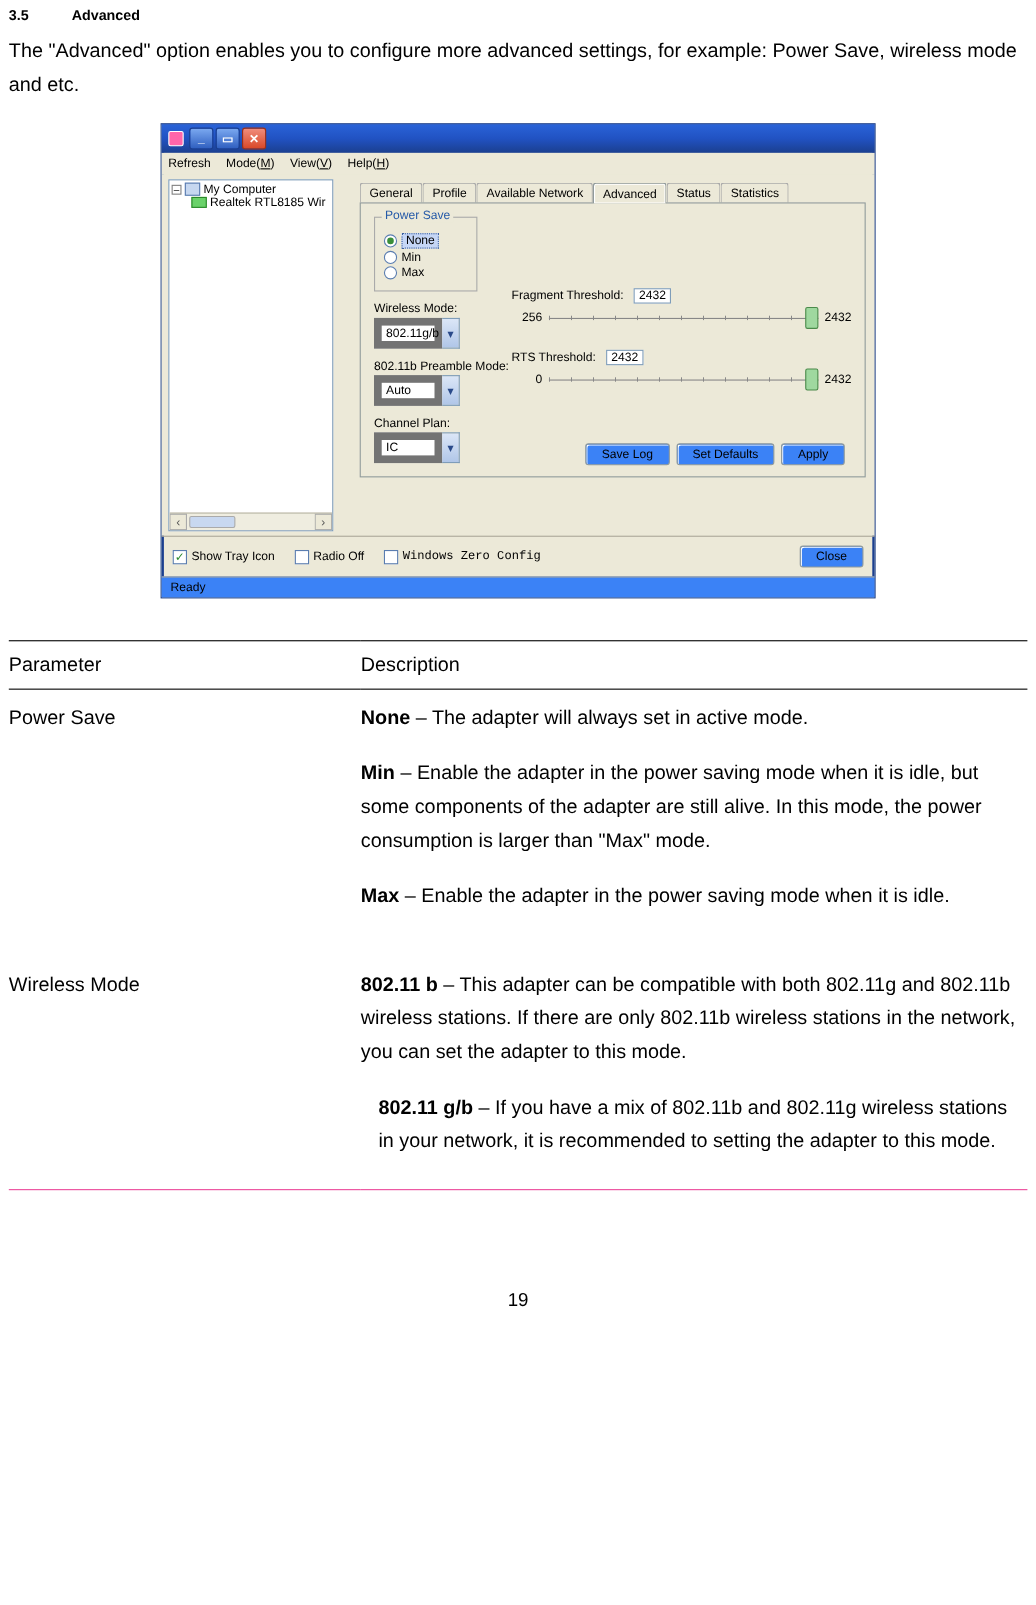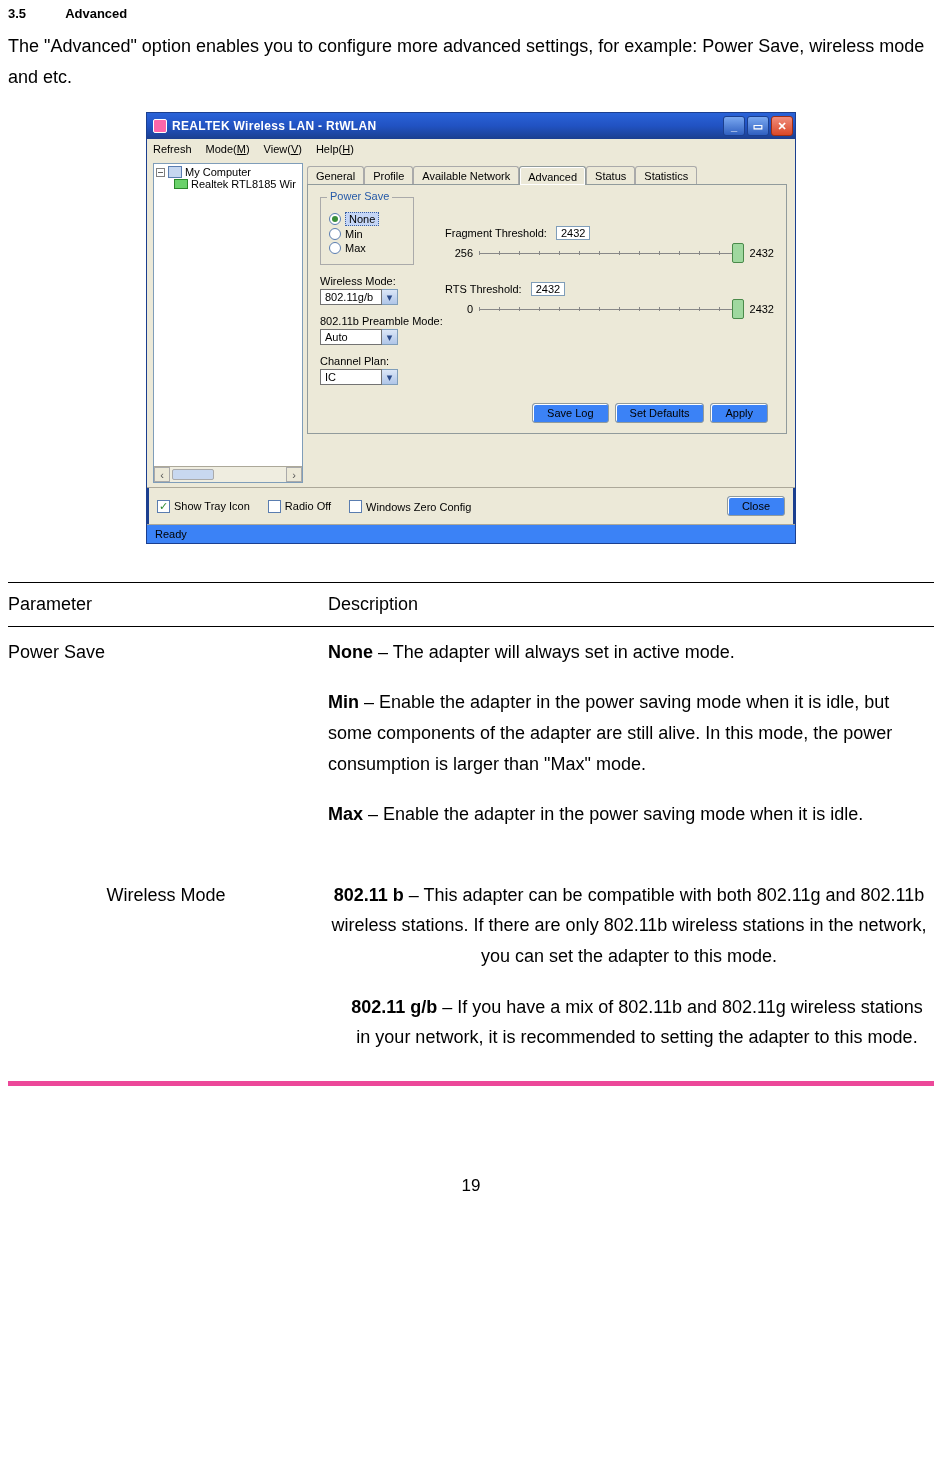--- a/index.html
+++ b/index.html
@@ -62,36 +62,36 @@
   .tree-pane .row { white-space:nowrap; display:flex; align-items:center; gap:3px; }
   .tree-pane .icon-comp { width:14px; height:12px; background:#c6d7f0; border:1px solid #5a7db0; }
   .tree-pane .icon-nic { width:14px; height:10px; background:#6ad26a; border:1px solid #2a872a; }
   .tree-pane .sub { margin-left:18px; }
   .tree-pane .box { width:9px;height:9px;border:1px solid #808080;display:inline-flex;align-items:center;justify-content:center;font-size:9px;line-height:1;color:#000;}
   .hscroll { position:absolute; bottom:0; left:0; right:0; height:16px; background:#ece9d8; border-top:1px solid #aca899; display:flex; }
   .hscroll .hbtn { width:16px; height:100%; border:1px solid #aaa; background:#ece9d8; display:flex; align-items:center; justify-content:center; color:#555; }
   .hscroll .htrack { flex:1; background:#efede0; position:relative; }
   .hscroll .hthumb { position:absolute; left:2px; top:2px; bottom:2px; width:42px; background:#c8d8f0; border:1px solid #aaa; border-radius:2px;}
 
-  .right-pane { flex:1; padding:6px 8px 6px 4px; }
+  .right-pane { flex:1; padding:6px 8px 6px 24px; }
   .tabs { display:flex; gap:0; font-size:11px; }
   .tabs .tab { padding:3px 8px 2px 8px; background:#ece9d8; border:1px solid #aaa; border-bottom:none; border-radius:3px 3px 0 0; position:relative; top:1px; }
   .tabs .tab.active { background:#ece9d8; z-index:2; border-color:#919b9c; box-shadow:0 0 0 1px #fff inset; padding-top:4px; }
   .tab-body { border:1px solid #919b9c; background:#ece9d8; padding:12px 12px 40px 12px; min-height:250px; position:relative; }
 
   .groupbox { border:1px solid #aaa; padding:12px 8px 8px 8px; width: 94px; position:relative; }
   .groupbox .legend { position:absolute; top:-8px; left:6px; background:#ece9d8; padding:0 3px; color:#265aa8;}
   .radio-row { display:flex; align-items:center; gap:4px; margin:2px 0; }
   .radio-dot { width:12px; height:12px; border:1px solid #5a7db0; border-radius:50%; background:#fff; display:flex; align-items:center; justify-content:center;}
   .radio-dot.on::after{content:"";width:6px;height:6px;border-radius:50%;background:#3a8e3a;}
   .sel-lbl { background:#c5d6f6; border:1px dotted #3a5fa0; padding:0 3px;}
 
   .field-label { margin-top:10px; }
   .combo { display:flex; margin-top:2px; }
-  .combo .cval { background:#fff; border:1px solid #737373; padding:1px 4px; width:62px; }
+  .combo .cval { background:#fff; border:7px solid #737373; padding:1px 4px; width:62px; }
   .combo .cbtn { width:16px; background:linear-gradient(#dbe6f7,#b0c6e8); border:1px solid #7f9db9; border-left:none; display:flex; align-items:center; justify-content:center; color:#2a4a8a;}
 
   .thresh-area { margin-left:125px; margin-top:-158px; }
   .th-row { margin-bottom:24px; }
   .th-lbl { display:inline-block; }
   .th-val { background:#fff; border:1px solid #7f9db9; padding:0 4px; margin-left:6px;}
   .slider-row { display:flex; align-items:center; gap:6px; margin-top:8px; }
   .slider-row .minv { width:28px; text-align:right;}
   .slider-track { flex:1; height:4px; background:repeating-linear-gradient(to right,#888 0 1px,transparent 1px 20px); position:relative; }
   .slider-track::before{ content:""; position:absolute; left:0; right:0; top:50%; height:1px; background:#888;}
@@ -103,41 +103,40 @@
   .bottom-bar { border-top:1px solid #aca899; padding:8px 10px; display:flex; align-items:center; gap:18px;}
   .chk { width:13px; height:13px; border:1px solid #5a7db0; background:#fff; display:inline-flex; align-items:center; justify-content:center; color:#2e8b2e; font-size:11px;}
   .bottom-bar .close-wrap { margin-left:auto; }
   .status-bar { border-top:1px solid #aca899; padding:3px 8px; background:#3b82f6; font-size:11px;}
 
   
   .param-table { width: 100%; border-collapse: collapse; font-size:18px; }
   .param-table td { vertical-align: top; padding: 10px 4px 20px 0; line-height:1.7; }
   .param-table .head-row td { border-top:1px solid #000; border-bottom:1px solid #000000; padding:6px 0;}
   .param-table .col-p { width: 320px; }
-  .param-table .bottom-rule td { border-bottom:5px solid #ec4899;text-align:center; }
+  .param-table .bottom-rule td { border-bottom:1px solid #ec4899; }
   .param-block p { margin:0 0 20px 0; }
 
   .page-num { text-align:center; font-size:17px; margin-top:90px; }
   u.menu { text-decoration: underline; text-decoration-thickness:1px;}
 </style>
 </head>
 <body>
 
 <h2 class="section-heading">
   <span class="num">3.5</span>
   <span>Advanced</span>
 </h2>
 
 <p class="intro-text">The "Advanced" option enables you to configure more advanced settings, for example: Power Save, wireless mode and etc.</p>
 
 <div class="window">
 
   <div class="titlebar">
     <div class="title-icon"></div>
-    <div class="title">REALTEK Wireless LAN - RtWLAN</div>
     <div class="win-buttons">
       <div class="win-btn">_</div>
       <div class="win-btn">▭</div>
       <div class="win-btn win-close">✕</div>
     </div>
   </div>
 
   <div class="menubar">
     <span>Refresh</span>
     <span>Mode(<u class="menu">M</u>)</span>
@@ -247,21 +246,21 @@
 
   <div class="bottom-bar">
     <label style="display:flex;align-items:center;gap:4px;">
       <span class="chk">✓</span>
       <span>Show Tray Icon</span>
     </label>
     <label style="display:flex;align-items:center;gap:4px;">
       <span class="chk"></span>
       <span>Radio Off</span>
     </label>
-    <label style="display:flex;align-items:flex-end;gap:4px;">
+    <label style="display:flex;align-items:flex-start;gap:4px;font-family:Liberation Mono, monospace;">
       <span class="chk"></span>
       <span>Windows Zero Config</span>
     </label>
     <div class="close-wrap">
       <div class="xpbtn">Close</div>
     </div>
   </div>
 
   <div class="status-bar">Ready</div>
 </div>

